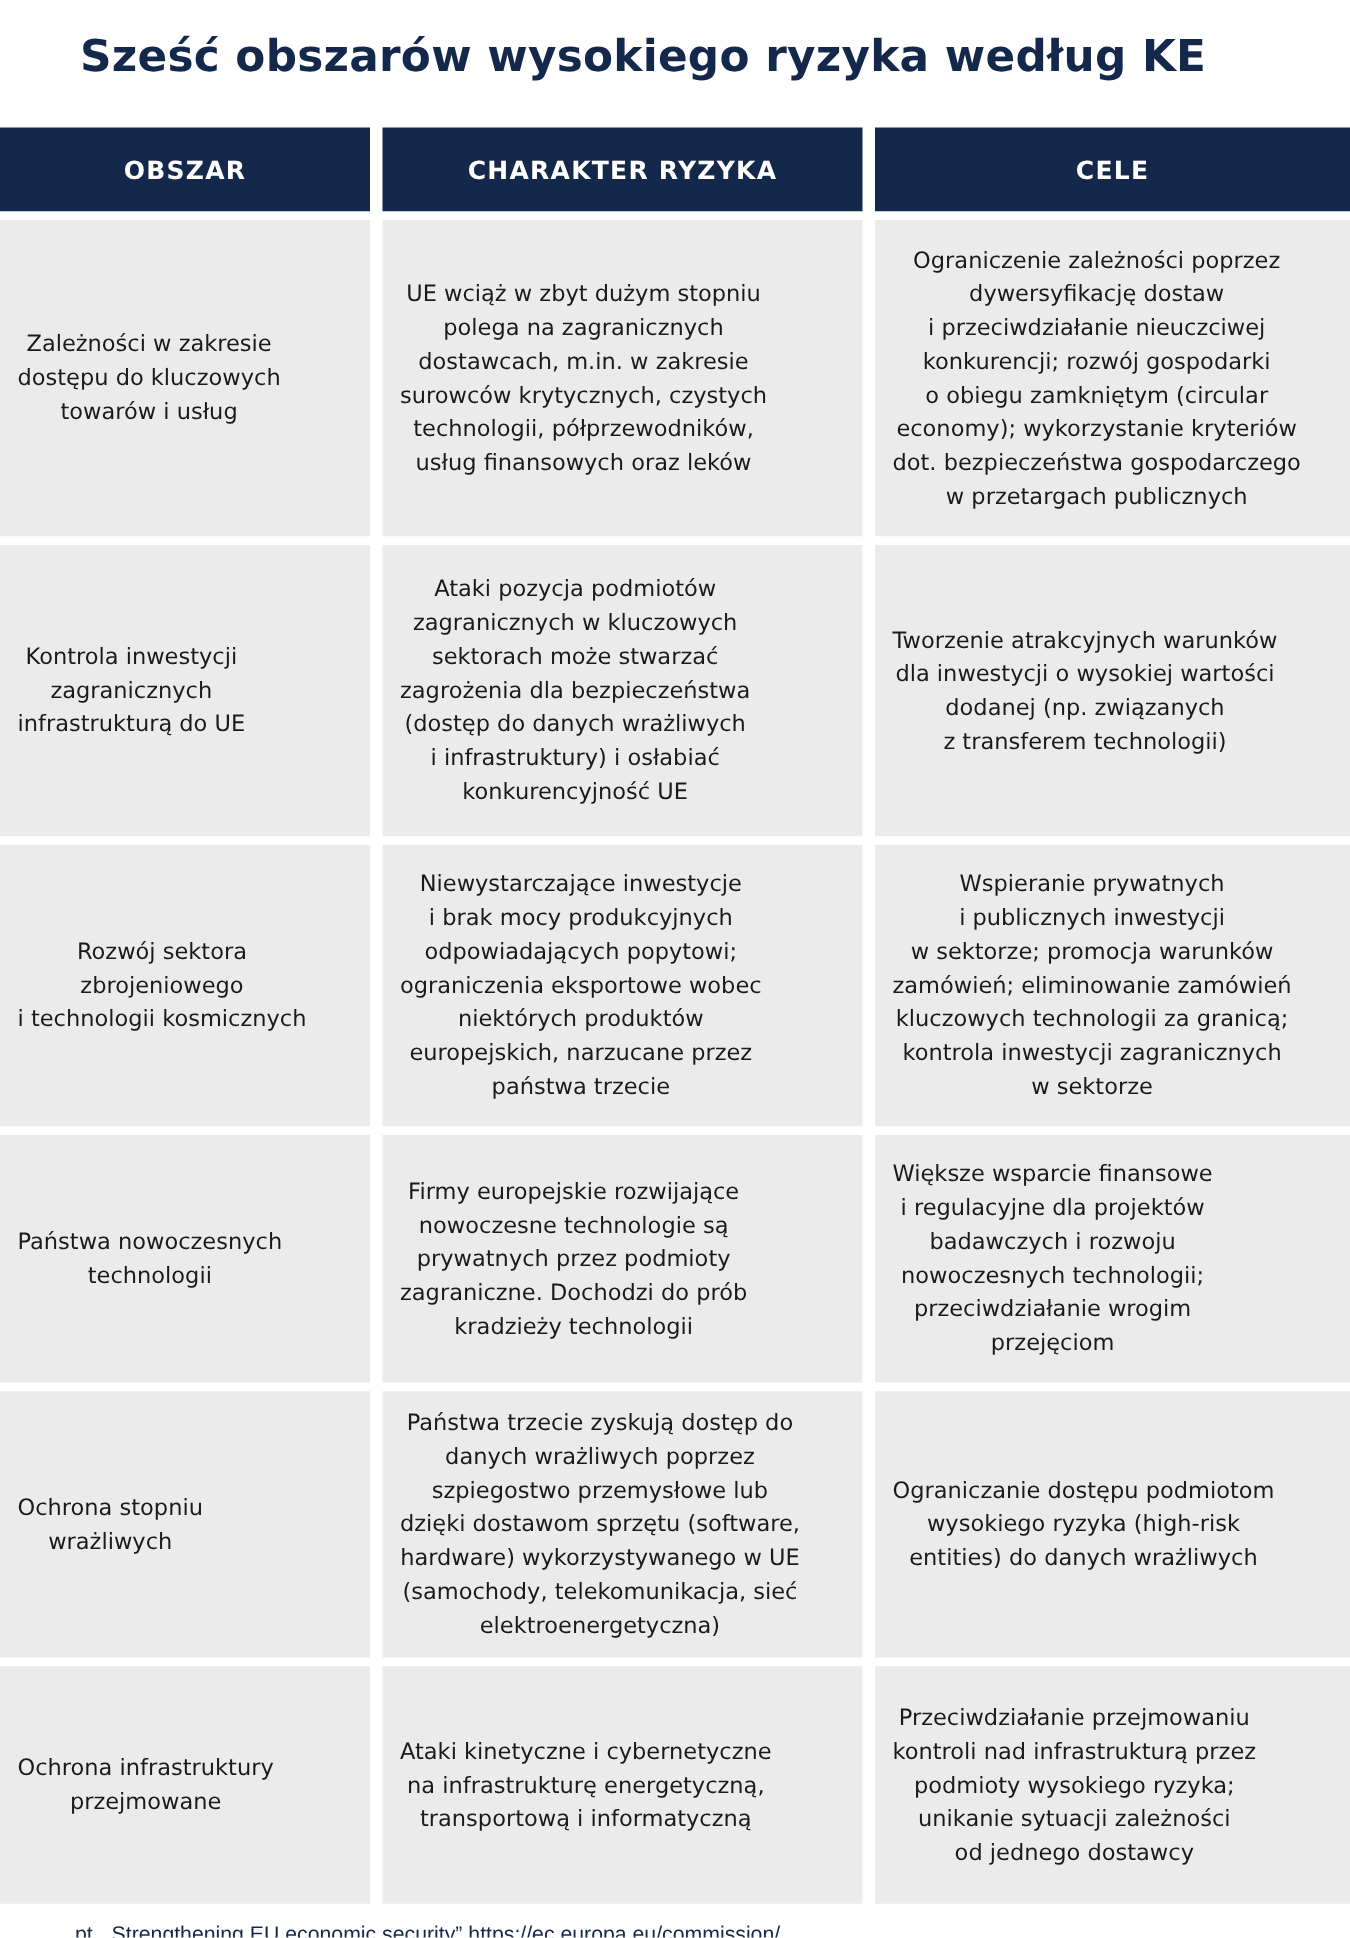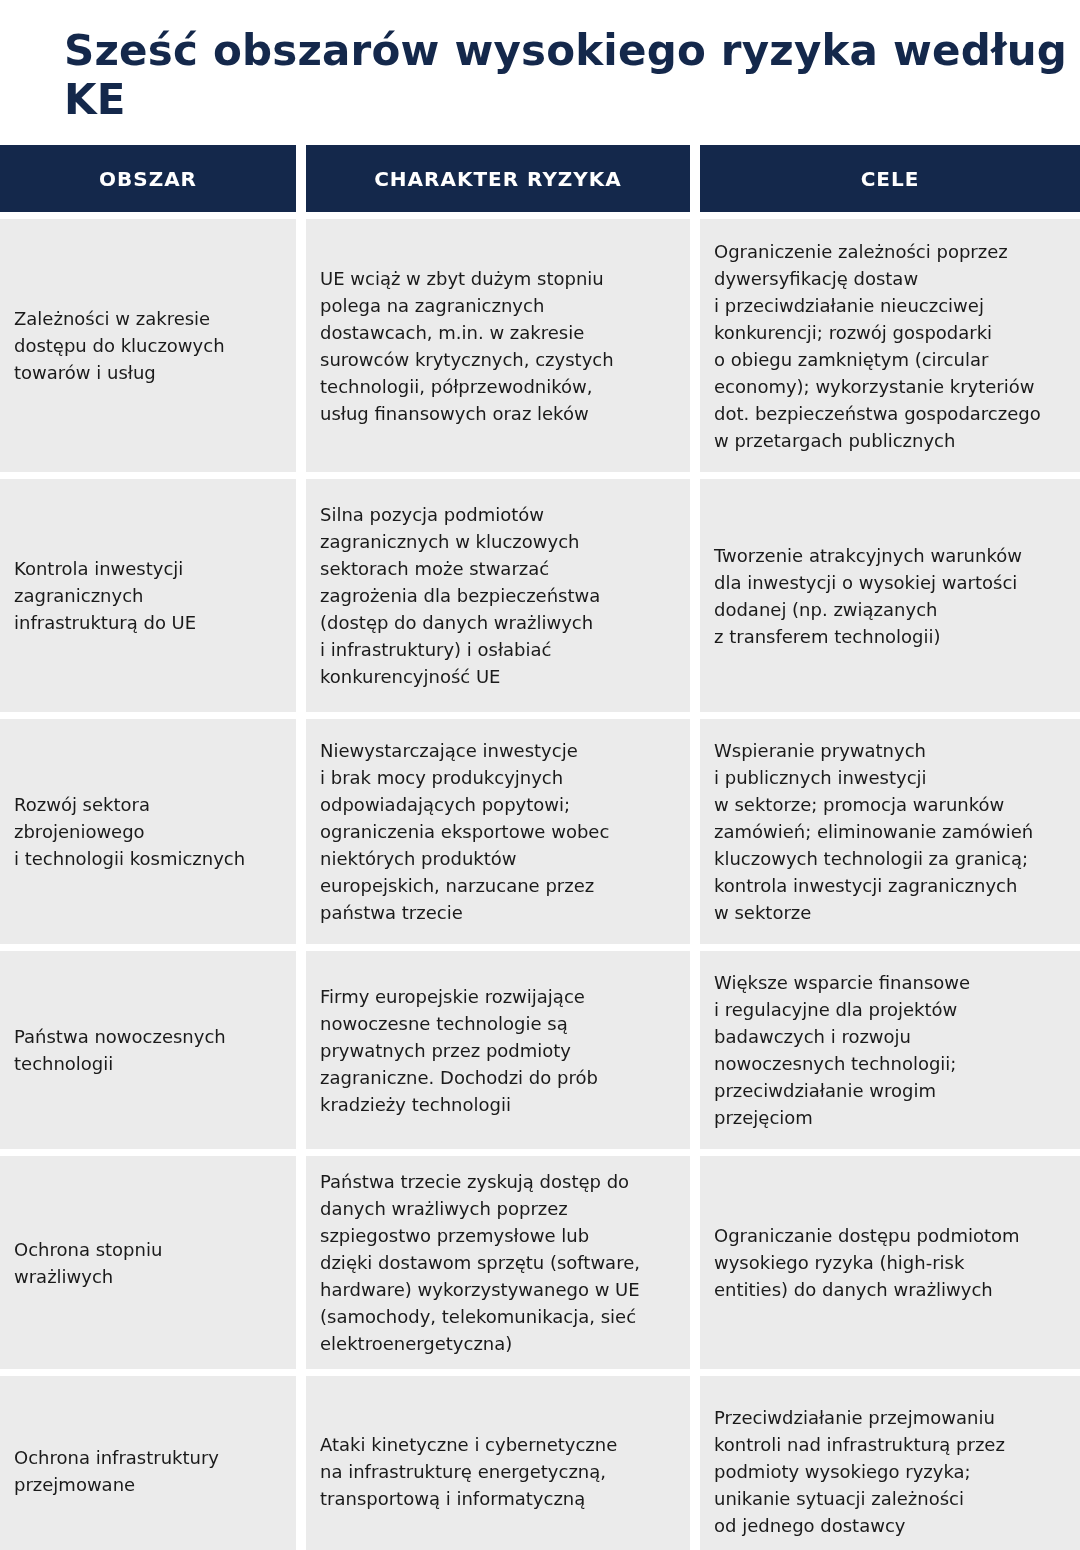--- a/index.html
+++ b/index.html
@@ -6,27 +6,27 @@
   html, body { background: #ffffff; }
   body {
     width: 1080px;
     height: 1550px;
     overflow: hidden;
     font-family: "DejaVu Sans", "Liberation Sans", sans-serif;
     position: relative;
   }
   .page-title {
     margin: 26px 0 0 64px;
-    font-size: 42px;
+    font-size: 35px;
     font-weight: bold;
     color: #14284B;
     letter-spacing: 0.2px;
   }
   .risk-table {
-    margin-top: 21px;
+    margin-top: 36px;
     display: grid;
     grid-template-columns: 296px 384px 380px;
     grid-template-rows: 67px 253px 233px 225px 198px 213px 190px;
     column-gap: 10px;
     row-gap: 7px;
     width: 1040px;
   }
   .table-row { display: contents; }
   .th {
     background: #14284B;
@@ -36,20 +36,21 @@
     justify-content: center;
     font-size: 20px;
     font-weight: bold;
     letter-spacing: 1px;
   }
   .cell {
     background: #EBEBEB;
     display: flex;
     align-items: center;
     padding: 10px 14px;
+    text-align: center;
   }
   .cell-text {
     white-space: pre-line;
     font-size: 18px;
     line-height: 1.5;
     color: #1A1A1A;
   }
   .source-note {
     margin: 12px 60px 0 60px;
     font-family: "Liberation Sans", "DejaVu Sans", sans-serif;
@@ -102,21 +103,21 @@
       </div>
   </div>
 
   <div class="table-row">
     <div class="cell">
         <div class="cell-text">Kontrola inwestycji
 zagranicznych
 infrastrukturą do UE</div>
       </div>
     <div class="cell">
-        <div class="cell-text">Silna pozycja podmiotów
+        <div class="cell-text">Ataki pozycja podmiotów
 zagranicznych w kluczowych
 sektorach może stwarzać
 zagrożenia dla bezpieczeństwa
 (dostęp do danych wrażliwych
 i infrastruktury) i osłabiać
 konkurencyjność UE</div>
       </div>
     <div class="cell">
         <div class="cell-text">Tworzenie atrakcyjnych warunków
 dla inwestycji o wysokiej wartości

